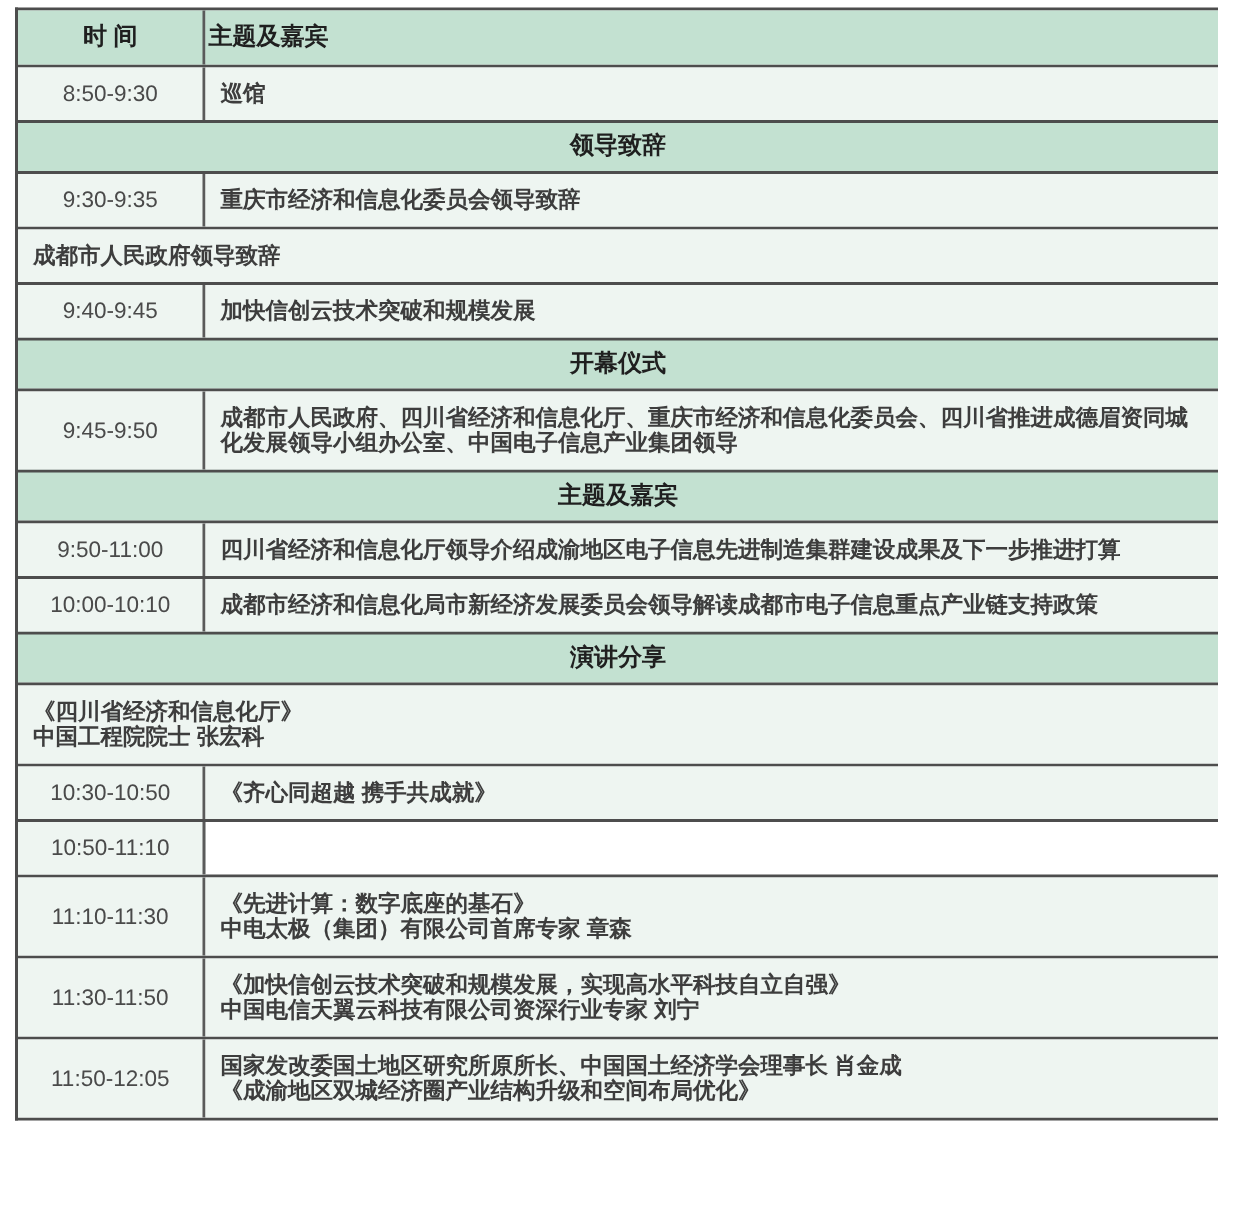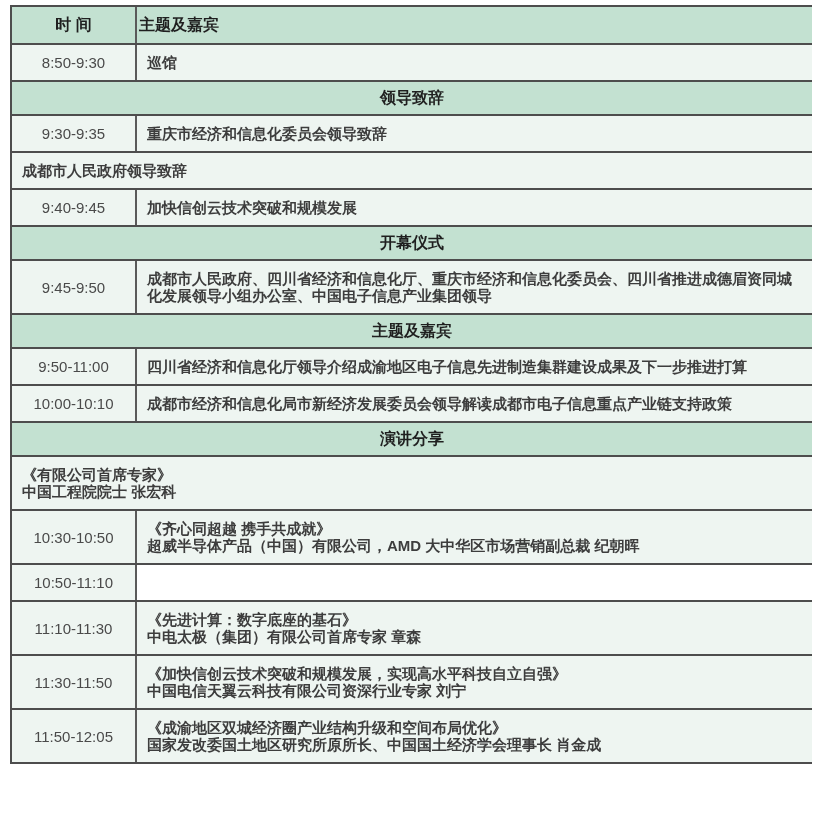--- a/index.html
+++ b/index.html
@@ -145,30 +145,29 @@
       <div class="line">成都市经济和信息化局市新经济发展委员会领导解读成都市电子信息重点产业链支持政策</div>
     </div>
   </div>
 
   <div class="row section-row">
     <div class="section-title">演讲分享</div>
   </div>
 
   <div class="row">
     <div class="cell content">
-      <div class="line">《有限公司首席专家》</div>
+      <div class="line">《四川省经济和信息化厅》</div>
       <div class="line">中国工程院院士 张宏科</div>
     </div>
   </div>
 
   <div class="row">
     <div class="cell time">10:30-10:50</div>
     <div class="cell content">
       <div class="line">《齐心同超越 携手共成就》</div>
-      <div class="line">超威半导体产品（中国）有限公司，AMD 大中华区市场营销副总裁 纪朝晖</div>
     </div>
   </div>
 
   <div class="row">
     <div class="cell time">10:50-11:10</div>
   </div>
 
   <div class="row">
     <div class="cell time">11:10-11:30</div>
     <div class="cell content">
@@ -181,18 +180,18 @@
     <div class="cell time">11:30-11:50</div>
     <div class="cell content">
       <div class="line">《加快信创云技术突破和规模发展，实现高水平科技自立自强》</div>
       <div class="line">中国电信天翼云科技有限公司资深行业专家 刘宁</div>
     </div>
   </div>
 
   <div class="row">
     <div class="cell time">11:50-12:05</div>
     <div class="cell content">
+      <div class="line">国家发改委国土地区研究所原所长、中国国土经济学会理事长 肖金成</div>
       <div class="line">《成渝地区双城经济圈产业结构升级和空间布局优化》</div>
-      <div class="line">国家发改委国土地区研究所原所长、中国国土经济学会理事长 肖金成</div>
     </div>
   </div>
 
 </div>
 
 </body></html>

